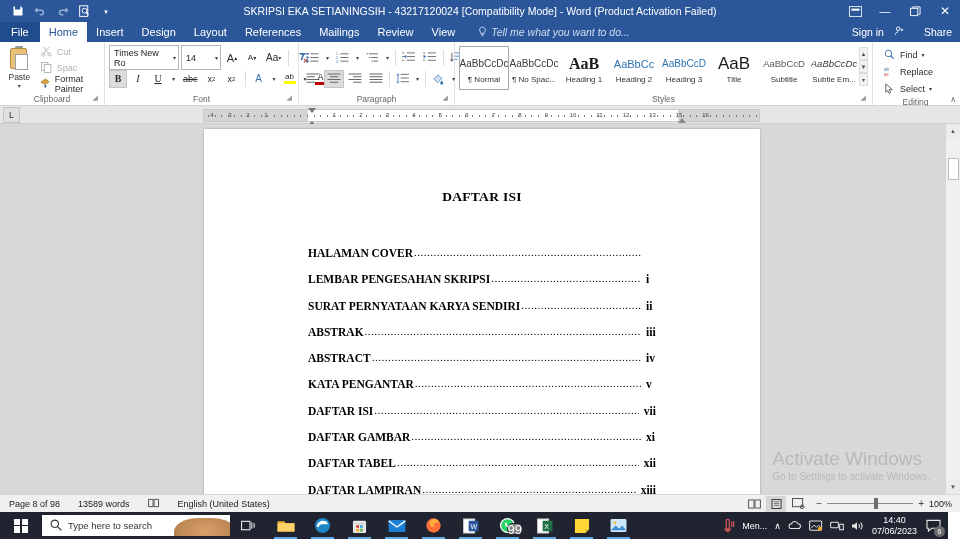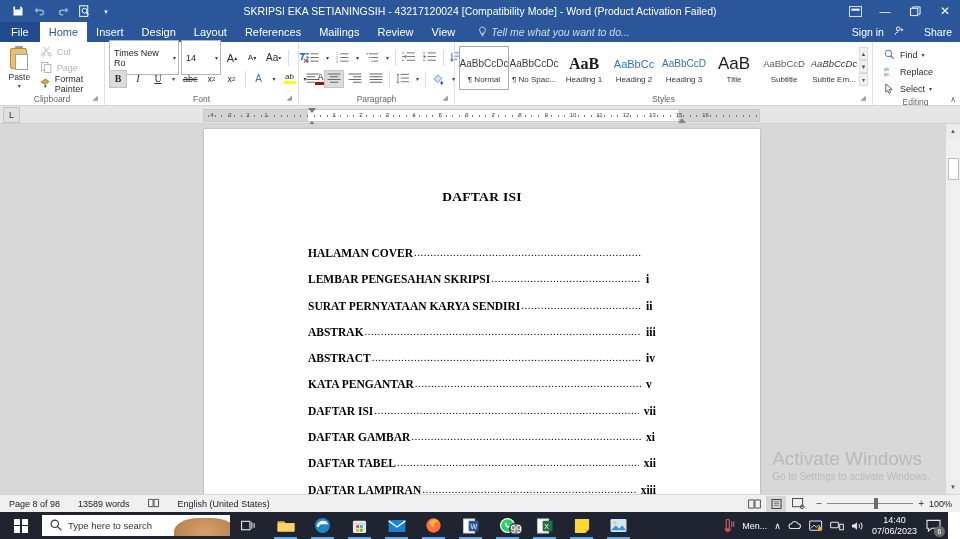--- a/index.html
+++ b/index.html
@@ -100,21 +100,21 @@
   .clip-item {
     display: flex; align-items: center; gap: 4px; font-size: 9px;
     color: #b0b0b0; height: 15px; padding: 0 3px;
   }
   .clip-item.enabled { color: #2b2b2b; }
   .mini-ico { width: 13px; height: 13px; display: flex; align-items: center; justify-content: center; font-size: 10px; }
 
   
   .font-row { display: flex; align-items: center; gap: 2px; height: 21px; }
   .combo {
-    height: 35px; border: 1px solid #b5b5b5; background: #fff;
+    height: 25px; border: 1px solid #b5b5b5; background: #fff;
     display: flex; align-items: center; justify-content: space-between;
     font-size: 9px; color: #222; padding: 0 2px 0 4px;
   }
   .combo .car { font-size: 6px; color: #444; margin-left: 3px; }
   .rbtn {
     min-width: 18px; height: 18px; display: flex; align-items: center;
     justify-content: center; font-size: 10px; color: #2b2b2b;
     padding: 0 2px; border: 1px solid transparent;
   }
   .rbtn.on { background: #dcdcdc; border-color: #c4c4c4; }
@@ -310,21 +310,21 @@
     position: relative; width: 18px; height: 18px; display: flex;
     align-items: center; justify-content: center;
   }
   .notif-badge {
     position: absolute; right: -3px; bottom: -2px; min-width: 11px; height: 11px;
     background: #6b6b6b; color: #fff; border-radius: 50%; font-size: 7px;
     display: flex; align-items: center; justify-content: center;
   }
   .wa-badge {
     position: absolute; right: 3px; bottom: 4px; min-width: 14px; height: 12px;
-    background: #808080; color: #fff; border-radius: 7px; font-size: 10px;
+    background: #808080; color: #fff; border-radius: 7px; font-size: 13px;
     display: flex; align-items: center; justify-content: center;
     border: 1px solid #1f2430;
   }
 </style>
 </head>
 <body>
 
 <div id="app">
 
   <div class="titlebar">
@@ -429,21 +429,21 @@
             </span>
             <span>Cut</span>
           </div>
           <div class="clip-item">
             <span class="mini-ico">
               <svg width="11" height="11" viewBox="0 0 12 12">
                   <rect x="0.6" y="0.6" width="7" height="8.5" fill="none" stroke="#b0b0b0"></rect>
                   <rect x="3.6" y="2.8" width="7.2" height="8.6" fill="#fff" stroke="#b0b0b0"></rect>
                 </svg>
             </span>
-            <span>Page</span>
+            <span>Spac</span>
           </div>
           <div class="clip-item enabled">
             <span class="mini-ico">
               <svg width="11" height="11" viewBox="0 0 12 12">
                   <path d="M1 4.5l5-3.4 4 3-4.4 3.1z" fill="#d7a43c" stroke="#8a6a20" stroke-width=".7"></path>
                   <path d="M5.6 7.2l1.6 1.2-1.2 2.4-1.6-1.2z" fill="#3b6fb0"></path>
                 </svg>
             </span>
             <span>Format Painter</span>
           </div>

